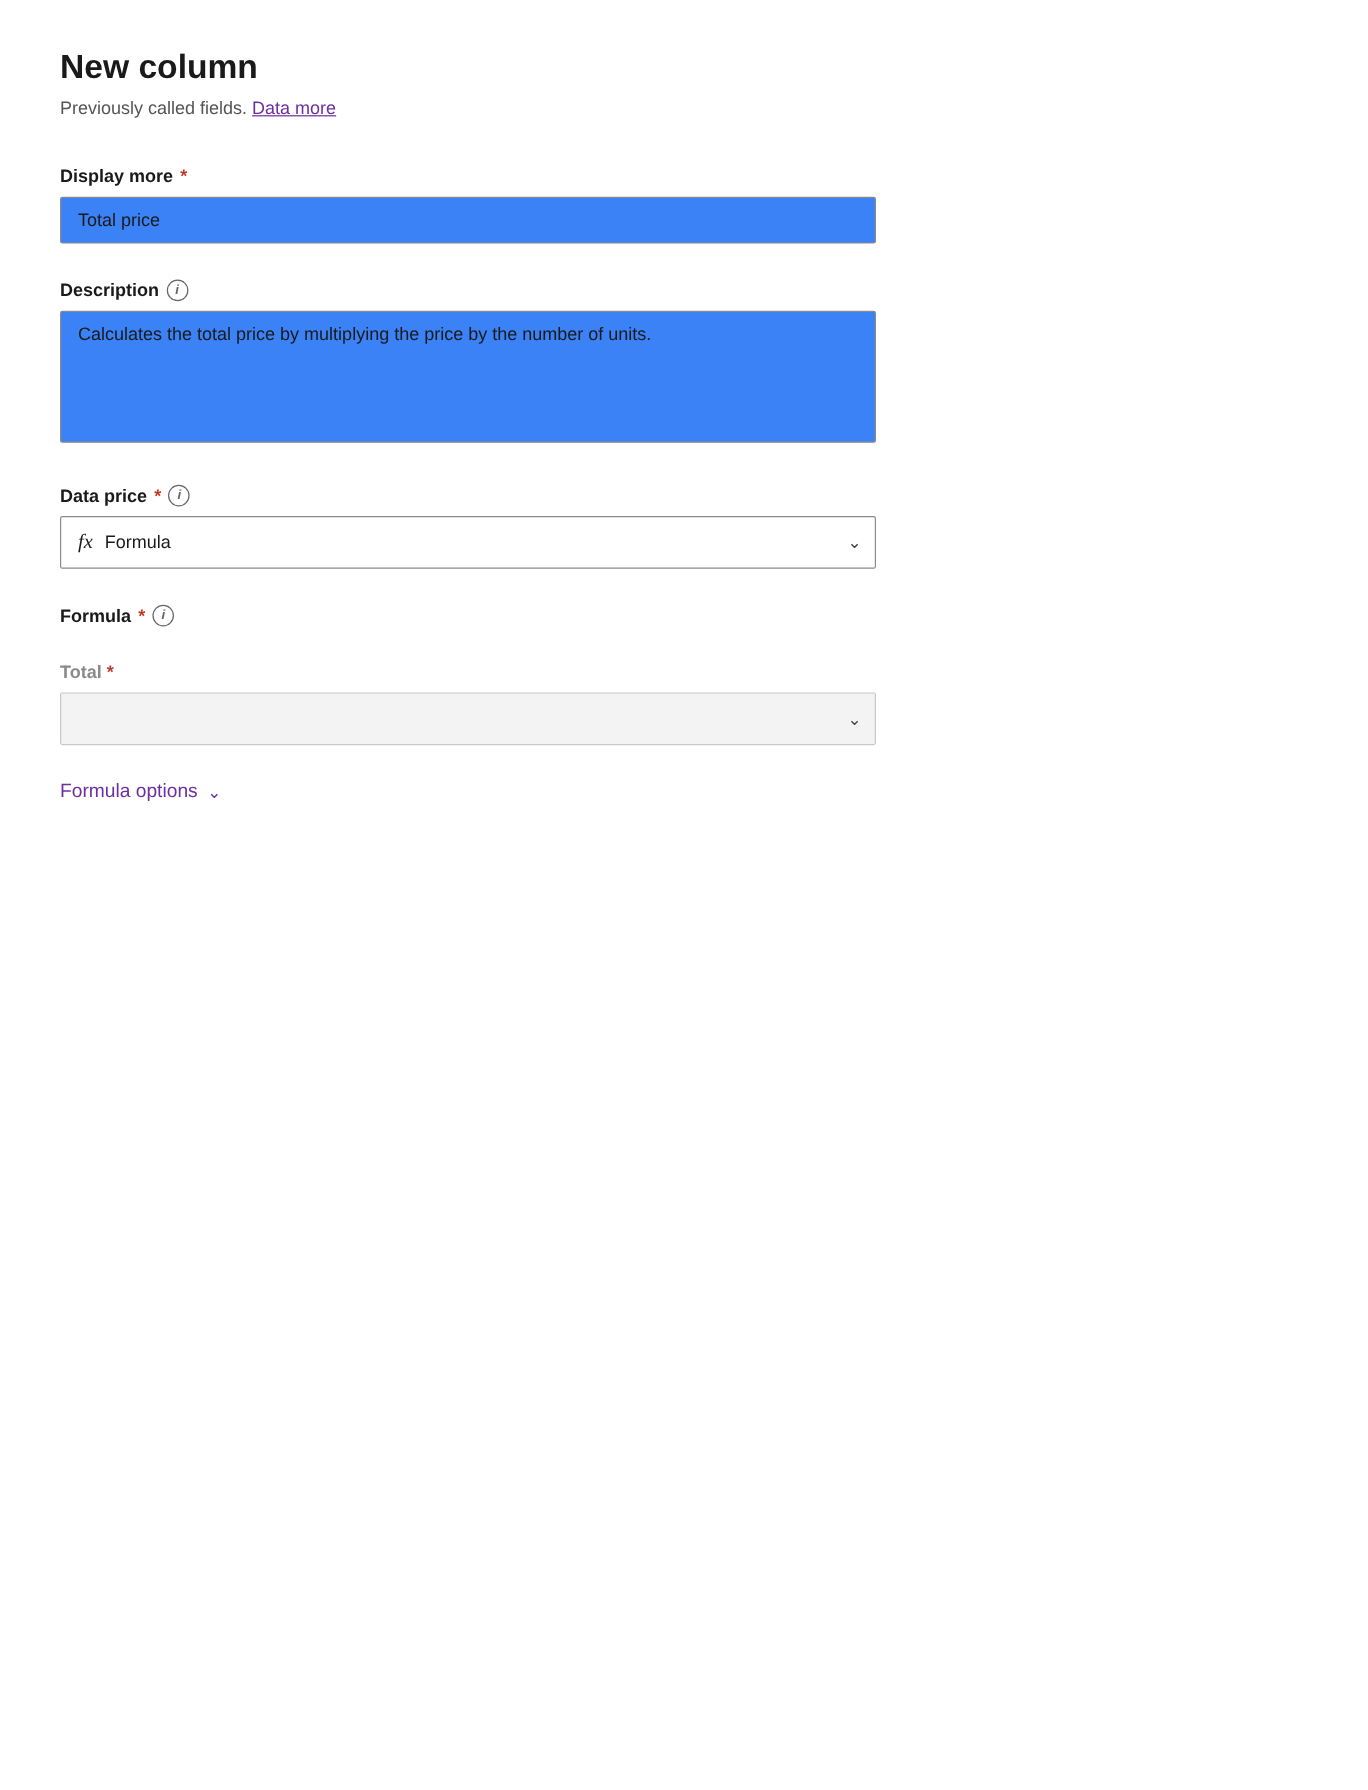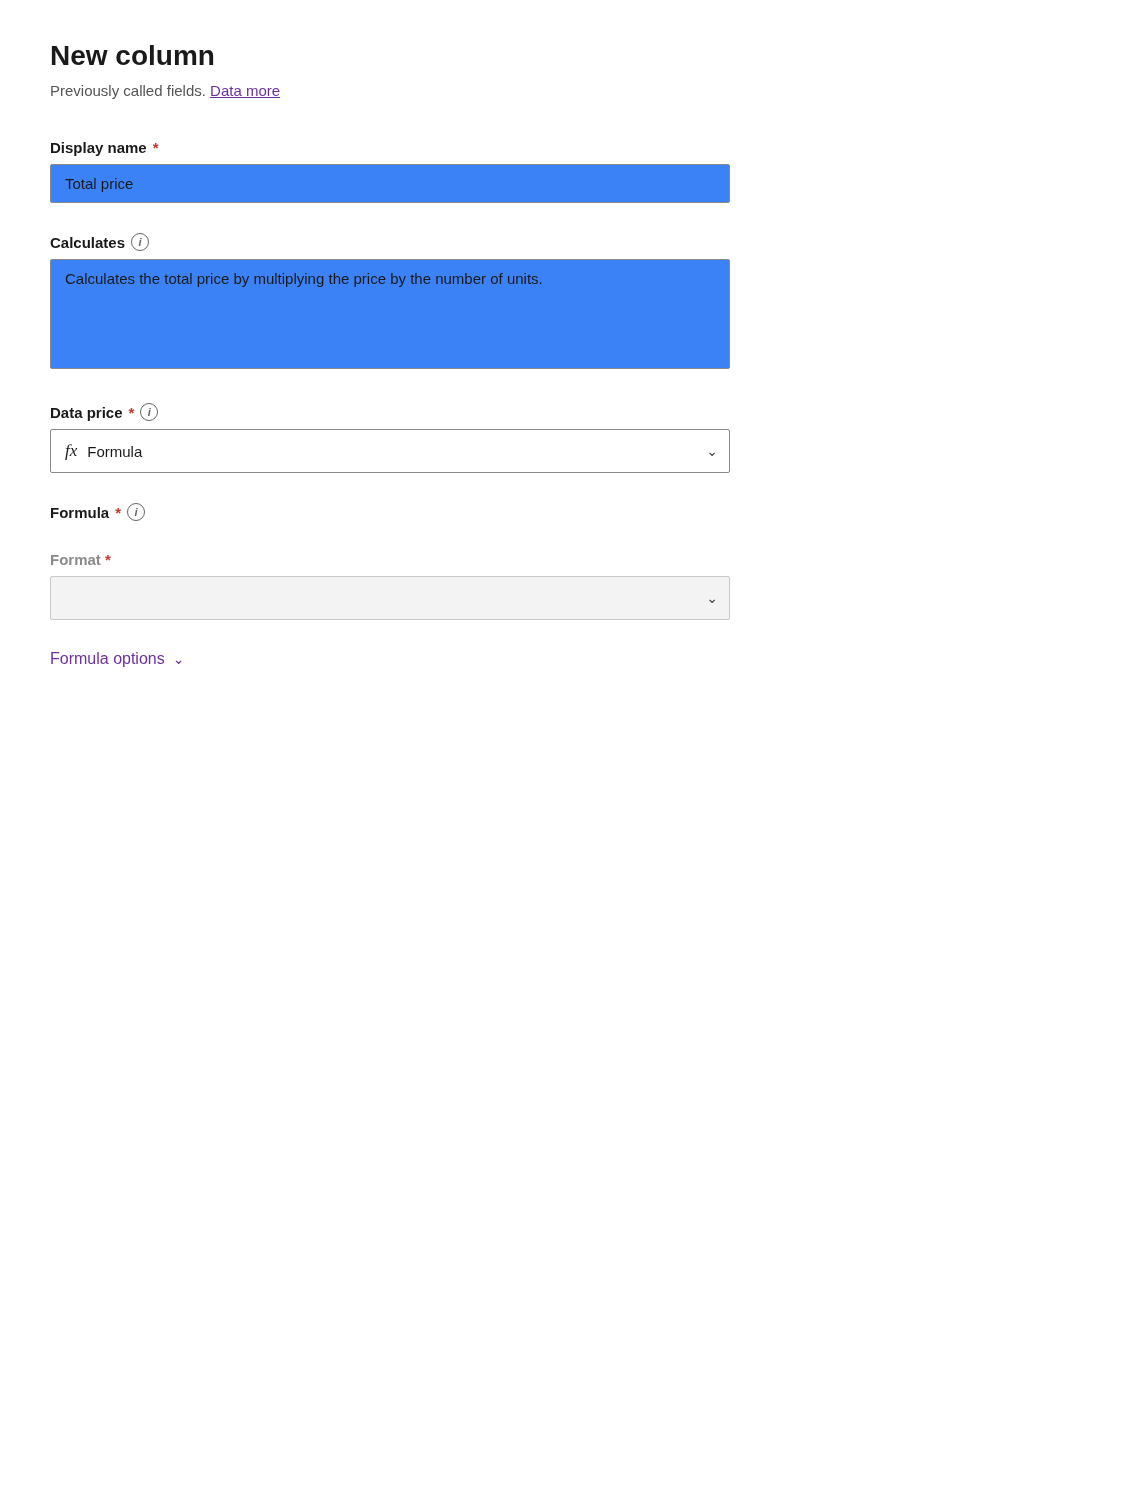--- a/index.html
+++ b/index.html
@@ -207,29 +207,29 @@
 
 <h1 class="page-title">New column</h1>
 
 <p class="subtitle">
   <span>Previously called fields.</span>
   <a href="#">Data more</a>
 </p>
 
 <div class="form-section">
   <div class="field-label">
-    <span>Display name</span>
+    <span>Display more</span>
     <span class="required-star">*</span>
   </div>
   <input type="text" class="text-input" value="Total price" style="">
 </div>
 
 <div class="form-section">
   <div class="field-label">
-    <span>Calculates</span>
+    <span>Description</span>
     <span class="info-icon">i</span>
   </div>
   <textarea class="text-input" style="">Calculates the total price by multiplying the price by the number of units.</textarea>
 </div>
 
 <div class="form-section">
   <div class="field-label">
     <span>Data price</span>
     <span class="required-star">*</span>
     <span class="info-icon">i</span>
@@ -246,21 +246,21 @@
 <div class="form-section">
   <div class="field-label">
     <span>Formula</span>
     <span class="required-star">*</span>
     <span class="info-icon">i</span>
   </div>
 </div>
 
 <div class="format-section">
   <div class="format-label">
-    <span>Format</span>
+    <span>Total</span>
     <span class="required-star" style="color: #c0392b;"> *</span>
   </div>
   <div class="select-wrapper">
     <div class="format-select">
       <span></span>
     </div>
     <span class="chevron-icon" style="color:#444;">⌄</span>
   </div>
 </div>
 

